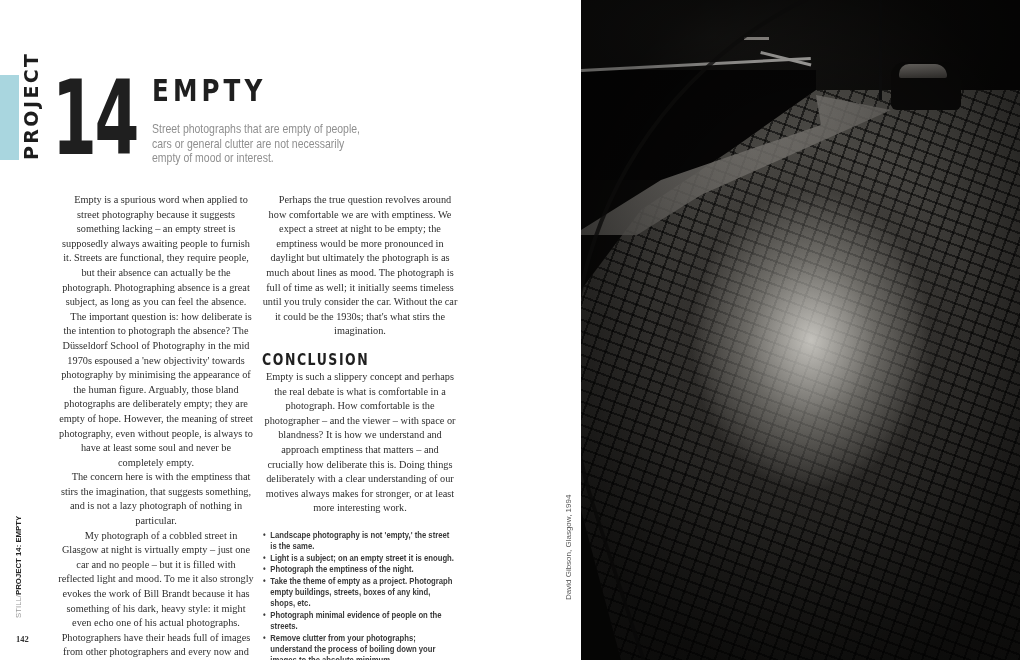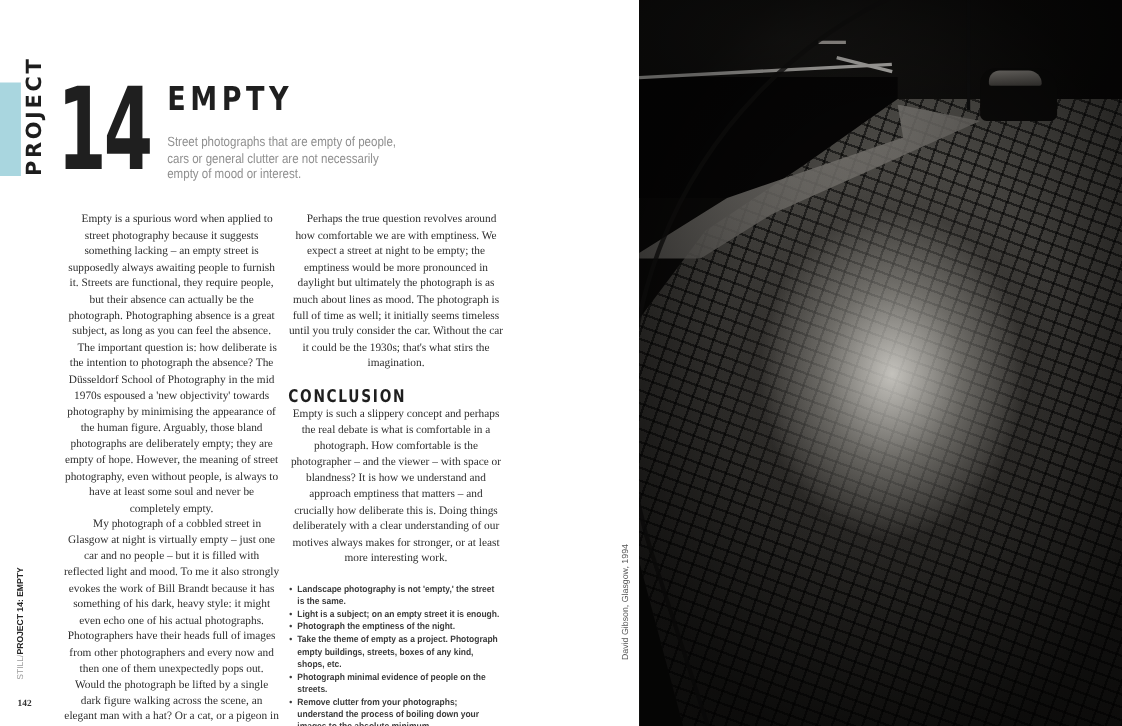--- a/index.html
+++ b/index.html
@@ -116,20 +116,21 @@
 
     <div class="project-tab"></div>
     <div class="project-label">PROJECT</div>
     <div class="project-number">14</div>
     <h1 class="chapter-title">EMPTY</h1>
     <p class="subtitle">Street photographs that are empty of people, cars or general clutter are not necessarily empty of mood or interest.</p>
 
     <div class="column col-1">
       <p>Empty is a spurious word when applied to street photography because it suggests something lacking – an empty street is supposedly always awaiting people to furnish it. Streets are functional, they require people, but their absence can actually be the photograph. Photographing absence is a great subject, as long as you can feel the absence.</p>
       <p>The important question is: how deliberate is the intention to photograph the absence? The Düsseldorf School of Photography in the mid 1970s espoused a 'new objectivity' towards photography by minimising the appearance of the human figure. Arguably, those bland photographs are deliberately empty; they are empty of hope. However, the meaning of street photography, even without people, is always to have at least some soul and never be completely empty.</p>
+      <p>The concern here is with the emptiness that stirs the imagination, that suggests something, and is not a lazy photograph of nothing in particular.</p>
       <p>My photograph of a cobbled street in Glasgow at night is virtually empty – just one car and no people – but it is filled with reflected light and mood. To me it also strongly evokes the work of Bill Brandt because it has something of his dark, heavy style: it might even echo one of his actual photographs. Photographers have their heads full of images from other photographers and every now and then one of them unexpectedly pops out. Would the photograph be lifted by a single dark figure walking across the scene, an elegant man with a hat? Or a cat, or a pigeon in full flight? Quite possibly it would.</p>
     </div>
 
     <div class="column col-2">
       <p>Perhaps the true question revolves around how comfortable we are with emptiness. We expect a street at night to be empty; the emptiness would be more pronounced in daylight but ultimately the photograph is as much about lines as mood. The photograph is full of time as well; it initially seems timeless until you truly consider the car. Without the car it could be the 1930s; that's what stirs the imagination.</p>
       <h2 class="section-heading">CONCLUSION</h2>
       <p class="no-indent">Empty is such a slippery concept and perhaps the real debate is what is comfortable in a photograph. How comfortable is the photographer – and the viewer – with space or blandness? It is how we understand and approach emptiness that matters – and crucially how deliberate this is. Doing things deliberately with a clear understanding of our motives always makes for stronger, or at least more interesting work.</p>
       <ul class="tips">
         <li>Landscape photography is not 'empty,' the street is the same.</li>
         <li>Light is a subject; on an empty street it is enough.</li>

